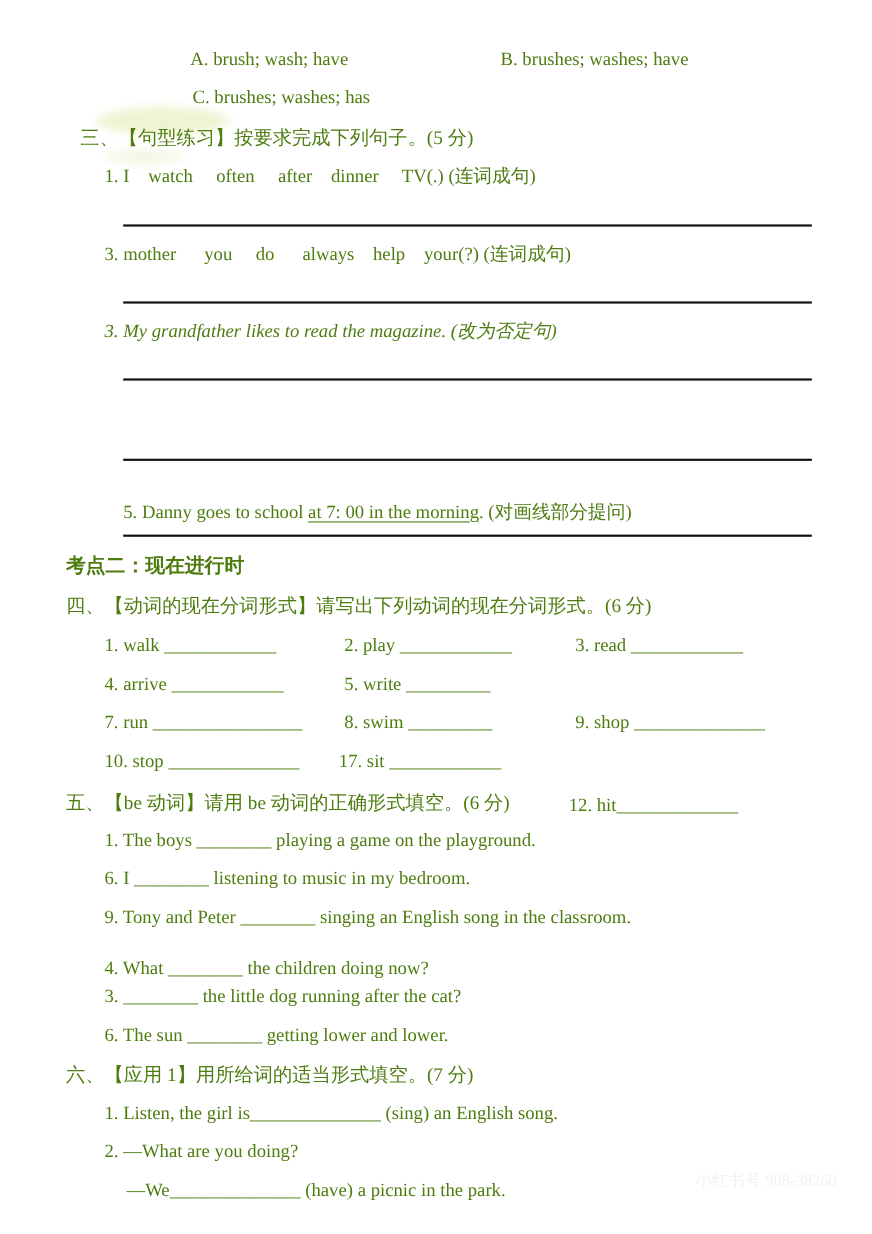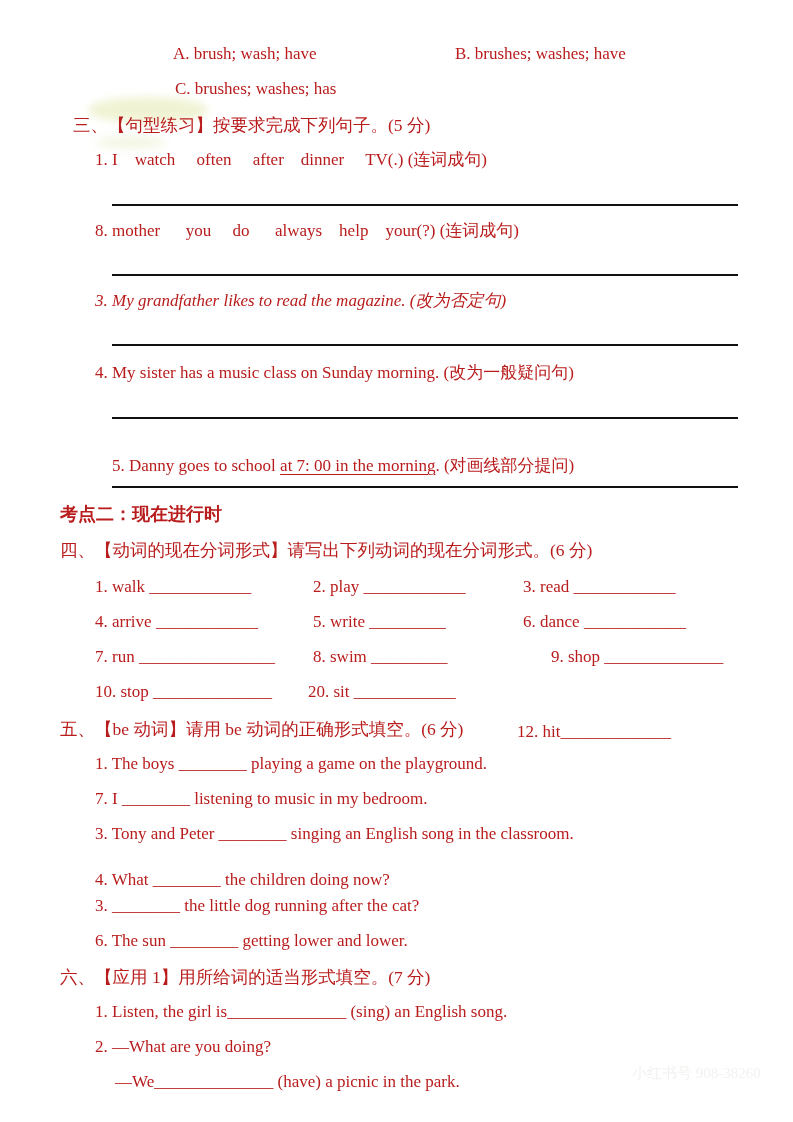--- a/index.html
+++ b/index.html
@@ -10,21 +10,21 @@
     color:#1a1a1a;
     position:relative;
     overflow:hidden;
   }
   .page{position:absolute;inset:0;background:#fff;}
   .line{
     position:absolute;
     font-size:17px;
     line-height:22px;
     white-space:pre-wrap;
-    color:#b91c1c;
+    color:#4d7c0f;
   }
   .hdr{font-size:17.5px;}
   .bold{font-weight:bold;font-size:18px;}
   .answer-line{
     position:absolute;
     left:112px;width:626px;height:0;
     border-top:2px solid #111;
   }
   .ul{text-decoration:underline;text-underline-offset:3px;margin-top:40px;}
   .wm-center{
@@ -59,59 +59,57 @@
 
   <div class="line" style="left:173px;top:43px;">A. brush; wash; have</div>
   <div class="line" style="left:455px;top:43px;">B. brushes; washes; have</div>
   <div class="line" style="left:175px;top:78px;">C. brushes; washes; has</div>
 
   <div class="line hdr" style="left:73px;top:114px;">三、【句型练习】按要求完成下列句子。(5 分)</div>
 
   <div class="line" style="left:95px;top:149px;font-family:Liberation Serif, serif;">1. I    watch     often     after    dinner     TV(.) (连词成句)</div>
   <div class="answer-line" style="top:204px;"></div>
 
-  <div class="line" style="left:95px;top:220px;">8. mother      you     do      always    help    your(?) (连词成句)</div>
+  <div class="line" style="left:95px;top:220px;">3. mother      you     do      always    help    your(?) (连词成句)</div>
   <div class="answer-line" style="top:274px;"></div>
 
   <div class="line" style="left:95px;top:290px;font-style:italic;">3. My grandfather likes to read the magazine. (改为否定句)</div>
   <div class="answer-line" style="top:344px;"></div>
 
-  <div class="line" style="left:95px;top:362px;">4. My sister has a music class on Sunday morning. (改为一般疑问句)</div>
   <div class="answer-line" style="top:417px;"></div>
 
   <div class="line" style="left:95px;top:433px;">
     <span>5. Danny goes to school </span><span class="ul">at 7: 00 in the morning</span><span>. (对画线部分提问)</span>
   </div>
   <div class="answer-line" style="top:486px;"></div>
 
   <div class="line bold" style="left:60px;top:503px;">考点二：现在进行时</div>
 
   <div class="line hdr" style="left:60px;top:539px;">四、【动词的现在分词形式】请写出下列动词的现在分词形式。(6 分)</div>
 
   <div class="line" style="left:95px;top:576px;">1. walk ____________</div>
   <div class="line" style="left:313px;top:576px;">2. play ____________</div>
   <div class="line" style="left:523px;top:576px;">3. read ____________</div>
 
   <div class="line" style="left:95px;top:611px;">4. arrive ____________</div>
   <div class="line" style="left:313px;top:611px;">5. write _________</div>
-  <div class="line" style="left:523px;top:611px;">6. dance ____________</div>
 
   <div class="line" style="left:95px;top:646px;">7. run ________________</div>
   <div class="line" style="left:313px;top:646px;">8. swim _________</div>
-  <div class="line" style="left:523px;top:646px;margin-left:28px;">9. shop ______________</div>
+  <div class="line" style="left:523px;top:646px;">9. shop ______________</div>
 
   <div class="line" style="left:95px;top:681px;">10. stop ______________</div>
-  <div class="line" style="left:308px;top:681px;">20. sit ____________</div>
+  <div class="line" style="left:308px;top:681px;">17. sit ____________</div>
   <div class="line" style="left:517px;top:681px;margin-top:40px;">12. hit_____________</div>
 
   <div class="line hdr" style="left:60px;top:718px;">五、【be 动词】请用 be 动词的正确形式填空。(6 分)</div>
 
   <div class="line" style="left:95px;top:753px;">1. The boys ________ playing a game on the playground.</div>
-  <div class="line" style="left:95px;top:788px;">7. I ________ listening to music in my bedroom.</div>
-  <div class="line" style="left:95px;top:823px;">3. Tony and Peter ________ singing an English song in the classroom.</div>
+  <div class="line" style="left:95px;top:788px;">6. I ________ listening to music in my bedroom.</div>
+  <div class="line" style="left:95px;top:823px;">9. Tony and Peter ________ singing an English song in the classroom.</div>
   <div class="line" style="left:95px;top:859px;margin-top:10px;">4. What ________ the children doing now?</div>
   <div class="line" style="left:95px;top:895px;">3. ________ the little dog running after the cat?</div>
   <div class="line" style="left:95px;top:930px;">6. The sun ________ getting lower and lower.</div>
 
   <div class="line hdr" style="left:60px;top:966px;">六、【应用 1】用所给词的适当形式填空。(7 分)</div>
 
   <div class="line" style="left:95px;top:1001px;">1. Listen, the girl is______________ (sing) an English song.</div>
   <div class="line" style="left:95px;top:1036px;">2. —What are you doing?</div>
   <div class="line" style="left:115px;top:1071px;">—We______________ (have) a picnic in the park.</div>
 

